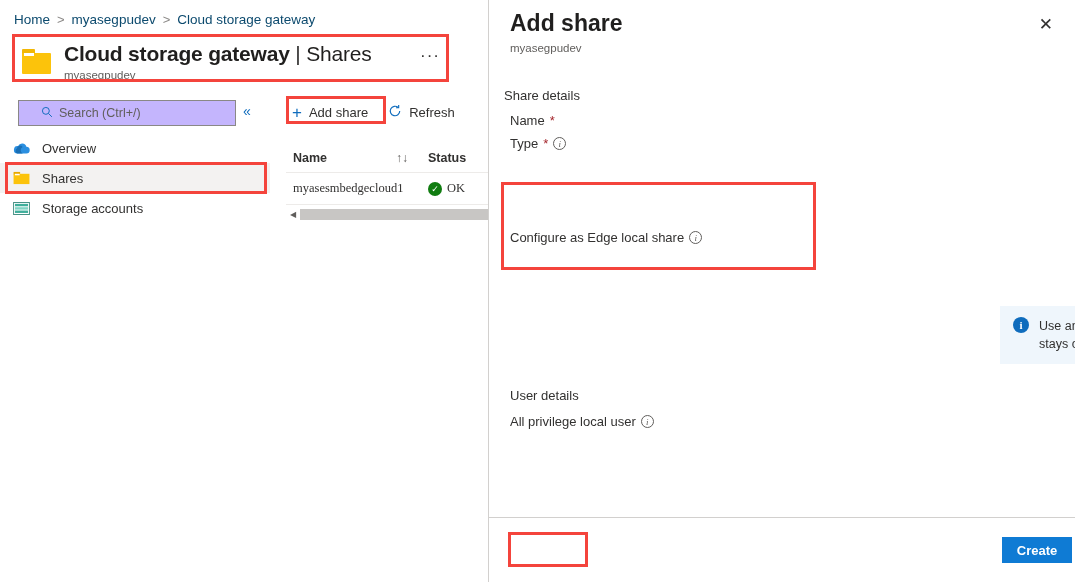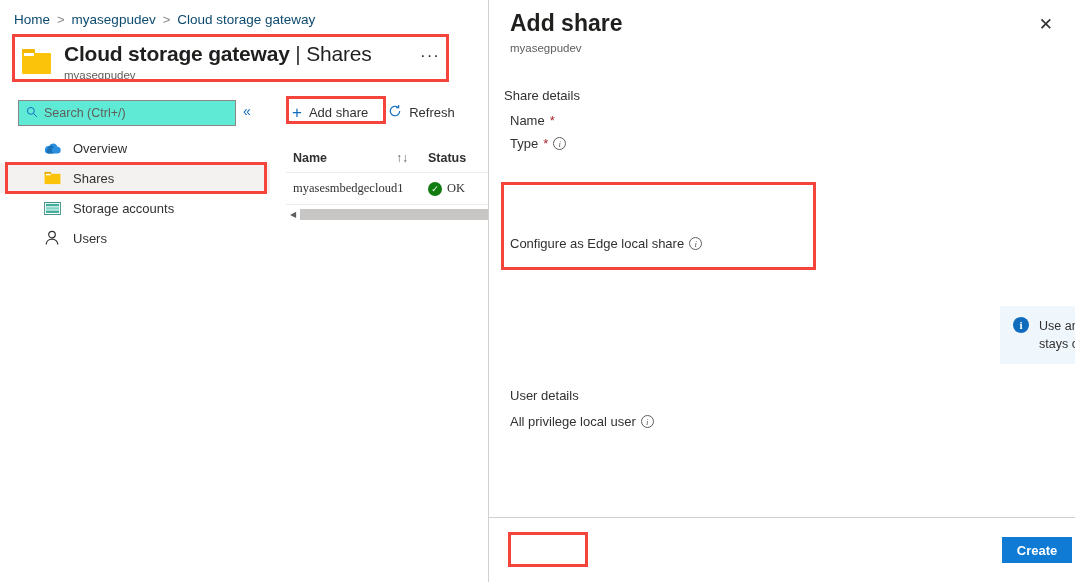--- a/index.html
+++ b/index.html
@@ -26,28 +26,28 @@
   .folder-ico .tab { position:absolute; left:0; top:0; width:13px; height:5px; background:#f2b705; border-radius:1px 1px 0 0;}
   .folder-ico .body { position:absolute; left:0; top:4px; width:29px; height:21px; background:#fcc30b; border-radius:1px; }
   .folder-ico .lip { position:absolute; left:2px; top:4px; width:10px; height:3px; background:#fff; }
   .title-main { font-size:21px; font-weight:600; color:#201f1e; letter-spacing:-0.2px; line-height:1.15; white-space:nowrap;}
   .title-main .sep { font-weight:300; color:#323130; }
   .title-main .sub2 { font-weight:400; }
   .title-sub { font-size:11.5px; color:#605e5c; margin-top:3px; }
   .ellipsis-btn { position:absolute; left:420px; top:46px; font-size:17px; color:#323130; letter-spacing:1px; cursor:pointer; }
 
   .search-wrap { position:absolute; left:18px; top:100px; width:218px; height:26px;
-    border:1px solid #8a8886; background:#5eead4; display:flex; align-items:center; padding:0 7px; gap:6px; }
+    border:1px solid #8a8886; background:#c4b5fd; display:flex; align-items:center; padding:0 22px; gap:6px; }
   .search-wrap input { border:none; outline:none; font-size:12.5px; color:#323130; width:100%;
     font-family:"Liberation Sans", sans-serif; background:transparent; }
   .search-wrap input::placeholder { color:#605e5c; }
   .collapse-btn { position:absolute; left:243px; top:103px; font-size:14px; color:#0f6cbd; cursor:pointer; }
 
   .nav-list { position:absolute; left:0; top:133px; width:270px; }
-  .nav-item { display:flex; align-items:center; height:30px; padding-left:43px; gap:12px; font-size:13px; color:#323130; cursor:pointer; }
+  .nav-item { display:flex; align-items:center; height:30px; padding-left:12px; gap:12px; font-size:13px; color:#323130; cursor:pointer; }
   .nav-item.selected { background:#f3f2f1; }
   .nav-ico { width:18px; height:18px; display:flex; align-items:center; justify-content:center; flex-shrink:0; }
 
   
   .toolbar { position:absolute; left:292px; top:98px; display:flex; align-items:center; gap:20px; height:28px; }
   .tb-btn { display:flex; align-items:center; gap:7px; font-size:13px; color:#323130; cursor:pointer; white-space:nowrap; }
   .plus { color:#0f6cbd; font-size:17px; line-height:1; font-weight:400; }
 
   .grid { position:absolute; left:286px; top:143px; width:202px; }
   .grid-head { display:flex; align-items:center; height:30px; border-bottom:1px solid #edebe9; font-size:12.5px; font-weight:600; color:#323130; }
@@ -156,29 +156,20 @@
         <span class="nav-ico">
           <svg width="17" height="13" viewBox="0 0 18 14">
               <rect x="0.5" y="0.5" width="17" height="13" fill="#fff" stroke="#3a8a7d" stroke-width="1"></rect>
               <rect x="2" y="2" width="14" height="2.6" fill="#3fae9b"></rect>
               <rect x="2" y="5.6" width="14" height="2.6" fill="#7fd4c4"></rect>
               <rect x="2" y="9.2" width="14" height="2.6" fill="#3fae9b"></rect>
             </svg>
         </span>
         <span>Storage accounts</span>
       </div>
-      <div class="nav-item">
-        <span class="nav-ico">
-          <svg width="16" height="16" viewBox="0 0 16 16">
-              <circle cx="8" cy="4.6" r="3.3" fill="none" stroke="#323130" stroke-width="1.2"></circle>
-              <path d="M2.2 14.6c0-3.4 2.6-5.4 5.8-5.4s5.8 2 5.8 5.4" fill="none" stroke="#323130" stroke-width="1.2"></path>
-            </svg>
-        </span>
-        <span>Users</span>
-      </div>
     </div>
 
     <div class="toolbar">
       <div class="tb-btn">
         <span class="plus">+</span>
         <span>Add share</span>
       </div>
       <div class="tb-btn">
         <span>
           <svg width="14" height="14" viewBox="0 0 16 16">
@@ -229,21 +220,21 @@
       <span class="req">*</span>
     </div>
 
     <div class="field-label" style="left:21px; top:136px;">
       <span>Type</span>
       <span class="req">*</span>
       <span class="info-i">i</span>
     </div>
 
 
-    <div class="field-label" style="left:21px; top:236px;">
+    <div class="field-label" style="left:21px; top:230px;">
       <span>Configure as Edge local share</span>
       <span class="info-i">i</span>
     </div>
 
     <div class="banner">
       <div class="banner-ico">i</div>
       <div class="banner-text">Use an Edge local share to process data prior to upload to the cloud. Data in local shares stays on the device.</div>
     </div>
 
     <div class="section-label" style="left:21px; top:388px;">User details</div>

